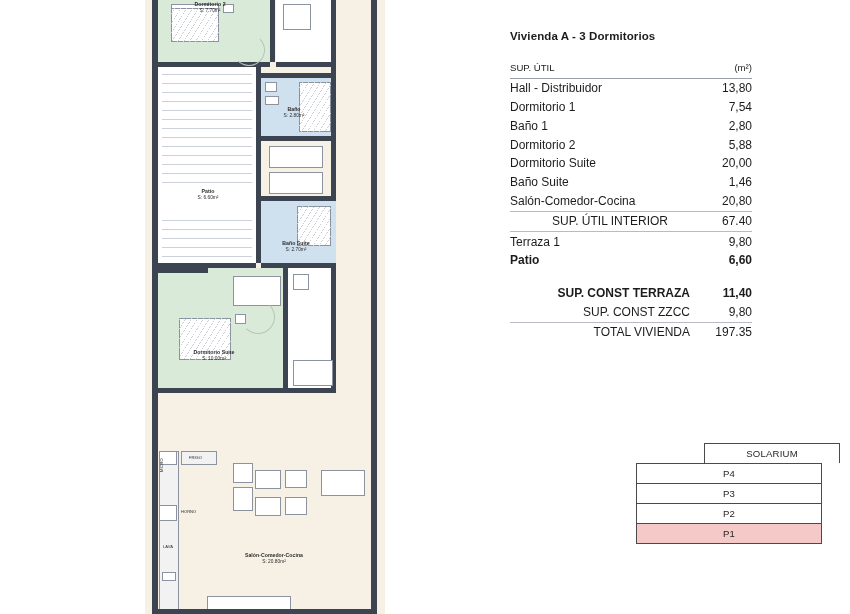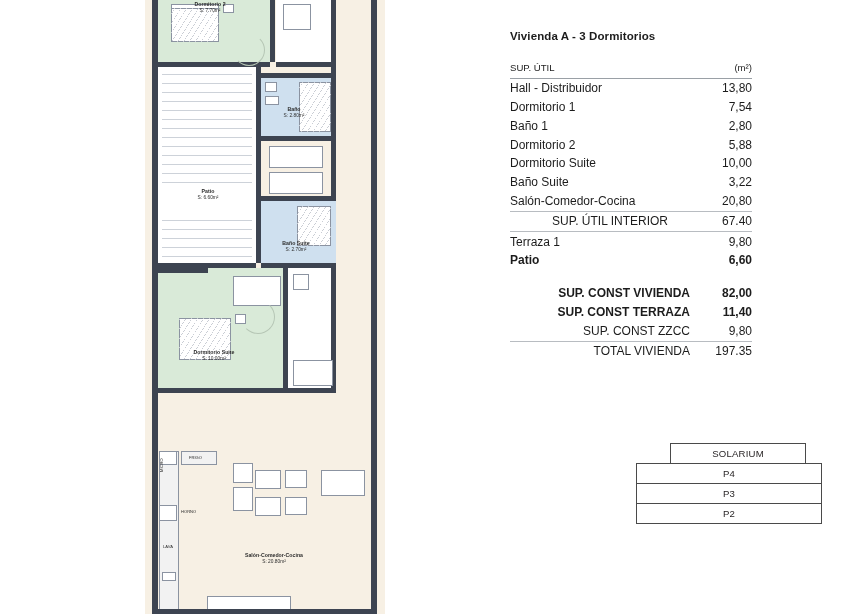--- a/index.html
+++ b/index.html
@@ -97,21 +97,21 @@
   .flr {
     border:1px solid #4a4a4a;
     border-bottom:none;
     text-align:center;
     padding:4px 0 4px 0;
     background:#ffffff;
     font-size:9.6px;
     letter-spacing:.2px;
   }
   .flr:last-child { border-bottom:1px solid #4a4a4a; }
-  .flr.narrow { width:136px; margin-left:34px; }
+  .flr.narrow { width:136px; margin-left:68px; }
   .flr.hl { background:#f6c9c9; font-weight:400; }
 </style>
 </head>
 <body>
 
 <div id="plan">
   <div class="plan-bg"></div>
 
   <div class="wall" style="left:7px;  top:0;   width:6px;  height:614px;"></div>
   <div class="wall" style="left:226px;top:0;   width:6px;  height:614px;"></div>
@@ -272,25 +272,25 @@
     <tr>
           <td>Baño 1</td>
           <td class="num">2,80</td>
         </tr>
     <tr>
           <td>Dormitorio 2</td>
           <td class="num">5,88</td>
         </tr>
     <tr>
           <td>Dormitorio Suite</td>
-          <td class="num">10,00</td>
+          <td class="num">20,00</td>
         </tr>
     <tr>
           <td>Baño Suite</td>
-          <td class="num">3,22</td>
+          <td class="num">1,46</td>
         </tr>
     <tr>
           <td>Salón-Comedor-Cocina</td>
           <td class="num">20,80</td>
         </tr>
 
     <tr class="rule-thin">
           <td colspan="2"></td>
         </tr>
     <tr>
@@ -307,24 +307,20 @@
         </tr>
     <tr class="bold">
           <td>Patio</td>
           <td class="num">6,60</td>
         </tr>
 
     <tr class="spacer">
           <td colspan="2"></td>
         </tr>
 
-    <tr class="bold">
-          <td class="right-lbl">SUP. CONST VIVIENDA</td>
-          <td class="num">82,00</td>
-        </tr>
     <tr class="bold">
           <td class="right-lbl">SUP. CONST TERRAZA</td>
           <td class="num">11,40</td>
         </tr>
     <tr>
           <td class="right-lbl">SUP. CONST ZZCC</td>
           <td class="num">9,80</td>
         </tr>
 
     <tr class="rule-thin">
@@ -336,13 +332,14 @@
         </tr>
   </tbody>
     </table>
 </div>
 
 <div id="stack">
   <div class="flr narrow">SOLARIUM</div>
   <div class="flr">P4</div>
   <div class="flr">P3</div>
   <div class="flr">P2</div>
+  <div class="flr hl">P1</div>
 </div>
 
 </body></html>

